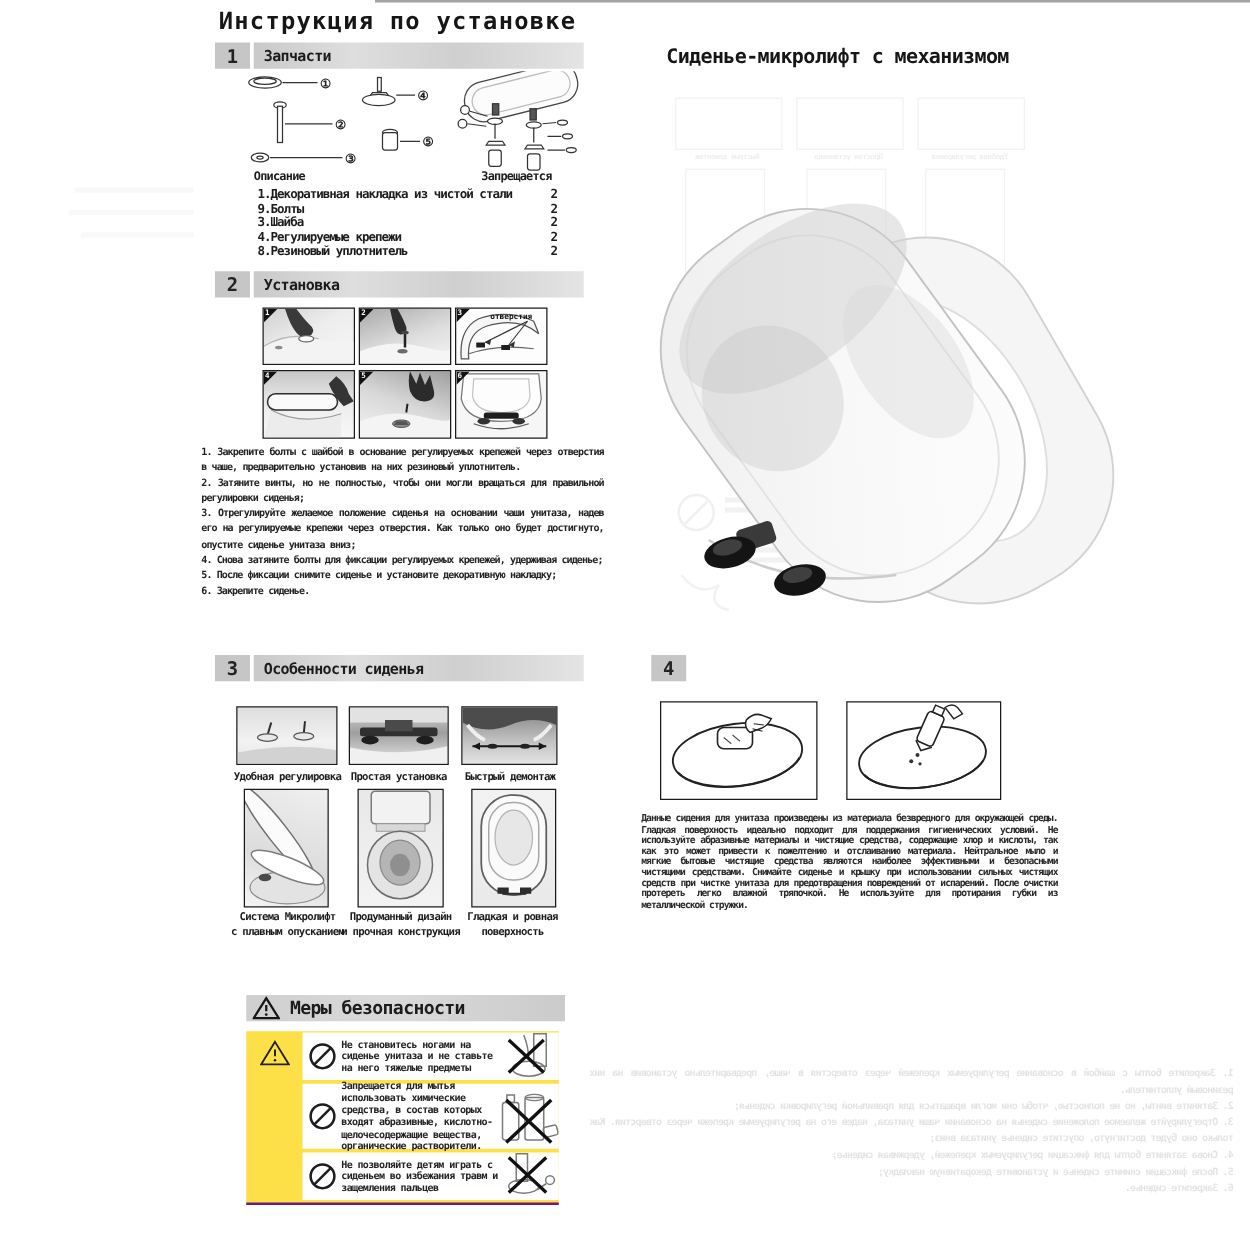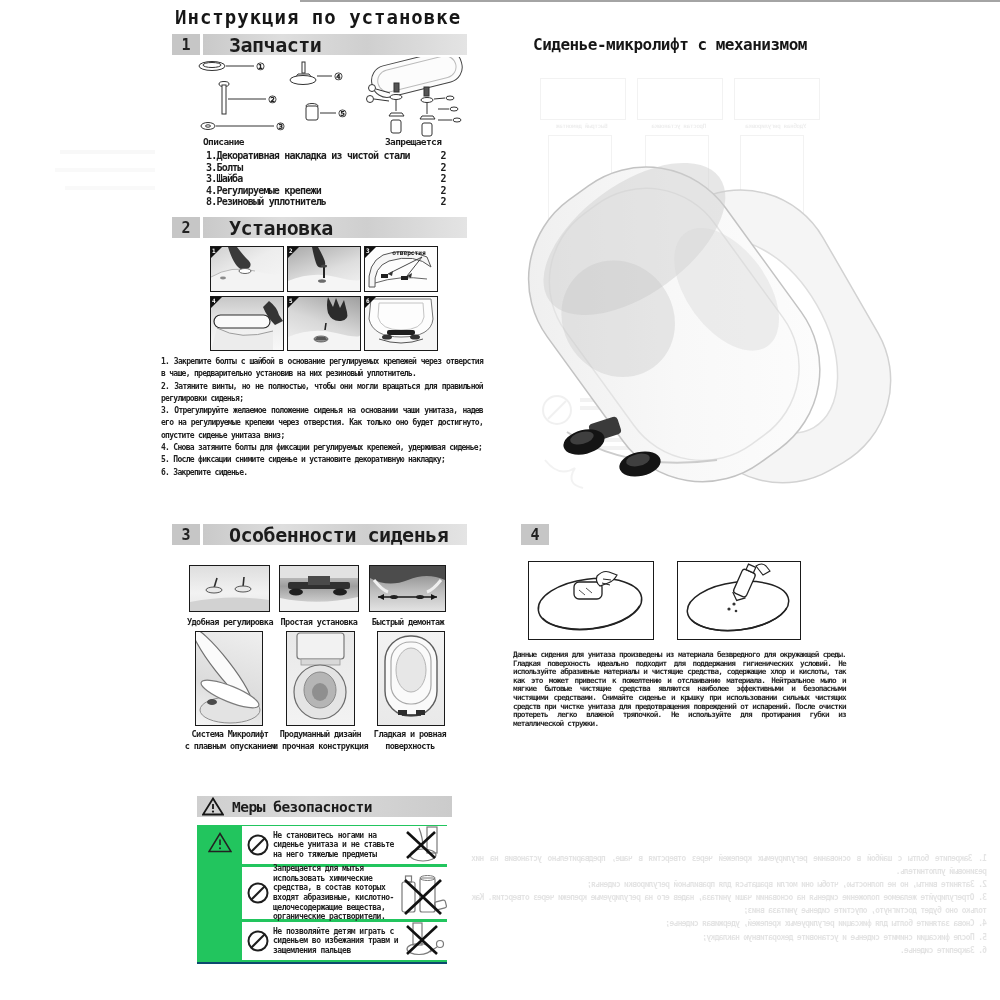--- a/index.html
+++ b/index.html
@@ -4,21 +4,21 @@
 <style>
   html,body{margin:0;padding:0}
   body{width:1000px;height:1000px;background:#ffffff;position:relative;overflow:hidden;
        font-family:"DejaVu Sans Mono",monospace;font-weight:bold;color:#1c1c1c;}
   .abs{position:absolute}
   
   .sechead{display:flex;align-items:stretch;height:21px}
   .numbox{width:28px;background:#c6c6c6;display:flex;align-items:center;justify-content:center;
           font-size:15px;color:#222;margin-right:3px}
   .barttl{flex:1;background:linear-gradient(90deg,#c9c9c9,#dedede 30%,#cfcfcf 62%,#e4e4e4);
-          display:flex;align-items:center;padding-left:26px;font-size:20px;letter-spacing:-.5px}
+          display:flex;align-items:center;padding-left:8px;font-size:12px;letter-spacing:-.5px}
   
   .maintitle{font-size:19px;letter-spacing:1px;color:#161616}
   
   .collabel{font-size:9.5px;letter-spacing:-.6px}
   .partrow{display:flex;justify-content:space-between;font-size:10px;letter-spacing:-.8px;height:11.6px;line-height:11.6px}
   .partqty{width:26px;text-align:center}
   
   .cell{position:absolute;border:1px solid #1a1a1a;box-sizing:border-box;overflow:hidden}
   .stepnum{position:absolute;left:0;top:0;width:11px;height:11px;background:#111;
            clip-path:polygon(0 0,100% 0,0 100%);color:#fff;font-size:6px;line-height:7px;padding-left:1px;box-sizing:border-box}
@@ -26,21 +26,21 @@
   .steps{font-size:8px;letter-spacing:-.7px;line-height:12.3px;text-align:justify;color:#222}
   .steps div{margin:0}
   .caretext{font-size:7.7px;letter-spacing:-.75px;line-height:8.6px;text-align:justify;color:#2a2a2a}
   .cap1{font-size:8.5px;letter-spacing:-.6px;text-align:center}
   .cap2{font-size:8.5px;letter-spacing:-.6px;text-align:center;line-height:11.5px}
   
   .prodttl{font-size:16px;letter-spacing:-.5px;text-align:center;line-height:17.5px;color:#161616}
   
   .safehead{display:flex;align-items:center;height:21px;background:linear-gradient(90deg,#cfcfcf,#dadada 45%,#cbcbcb);padding-left:5px}
   .safehead .ttl{font-size:14.5px;letter-spacing:-.5px;margin-left:8px}
-  .safebox{background:#22c55e;border-bottom:2px solid #0c4a6e}
+  .safebox{background:#fde047;border-bottom:2px solid #701a75}
   .saferow{position:absolute;left:45px;background:#fff;display:flex;align-items:center}
   .safetxt{font-size:8px;letter-spacing:-.5px;line-height:9.6px;flex:1;color:#232323}
   .prohibit{flex:0 0 24px;margin:0 3px 0 4px}
   
   .ghost{opacity:.12;filter:blur(.3px)}
   .ghostcell{position:absolute;border:1px solid #9a9a9a}
   .ghostcap{font-size:6px;color:#777;text-align:center;transform:scaleX(-1);letter-spacing:-.4px}
   .ghosttext{font-size:8px;letter-spacing:-.7px;line-height:13.1px;text-align:justify;color:#444;
              transform:scaleX(-1);opacity:.14}
   svg{display:block}
@@ -154,21 +154,21 @@
 
 <div class="abs collabel" style="left:203px;top:136px">Описание</div>
 <div class="abs collabel" style="left:385px;top:136px">Запрещается</div>
 
 <div class="abs" style="left:206px;top:150px;width:250px">
   <div class="partrow">
     <span>1.Декоративная накладка из чистой стали</span>
     <span class="partqty">2</span>
     </div>
   <div class="partrow">
-    <span>3.Болты</span>
+    <span>9.Болты</span>
     <span class="partqty">2</span>
     </div>
   <div class="partrow">
     <span>3.Шайба</span>
     <span class="partqty">2</span>
     </div>
   <div class="partrow">
     <span>4.Регулируемые крепежи</span>
     <span class="partqty">2</span>
     </div>

